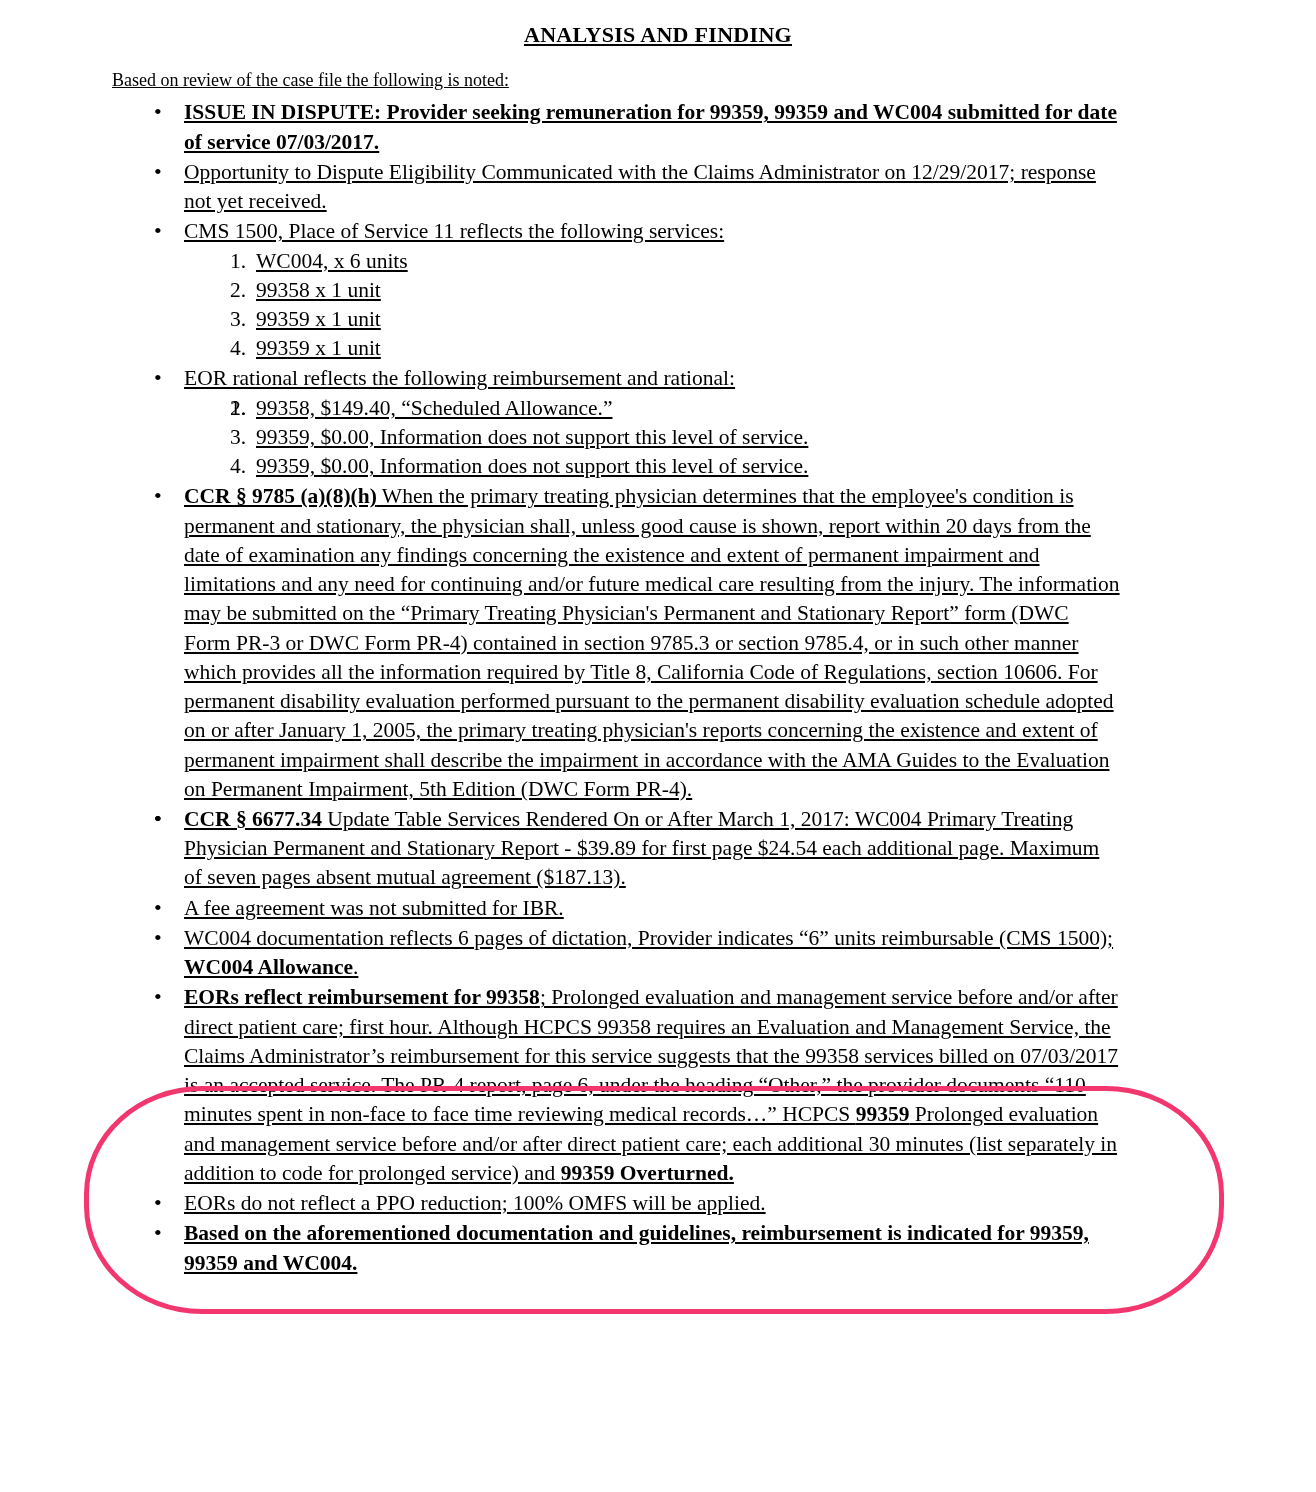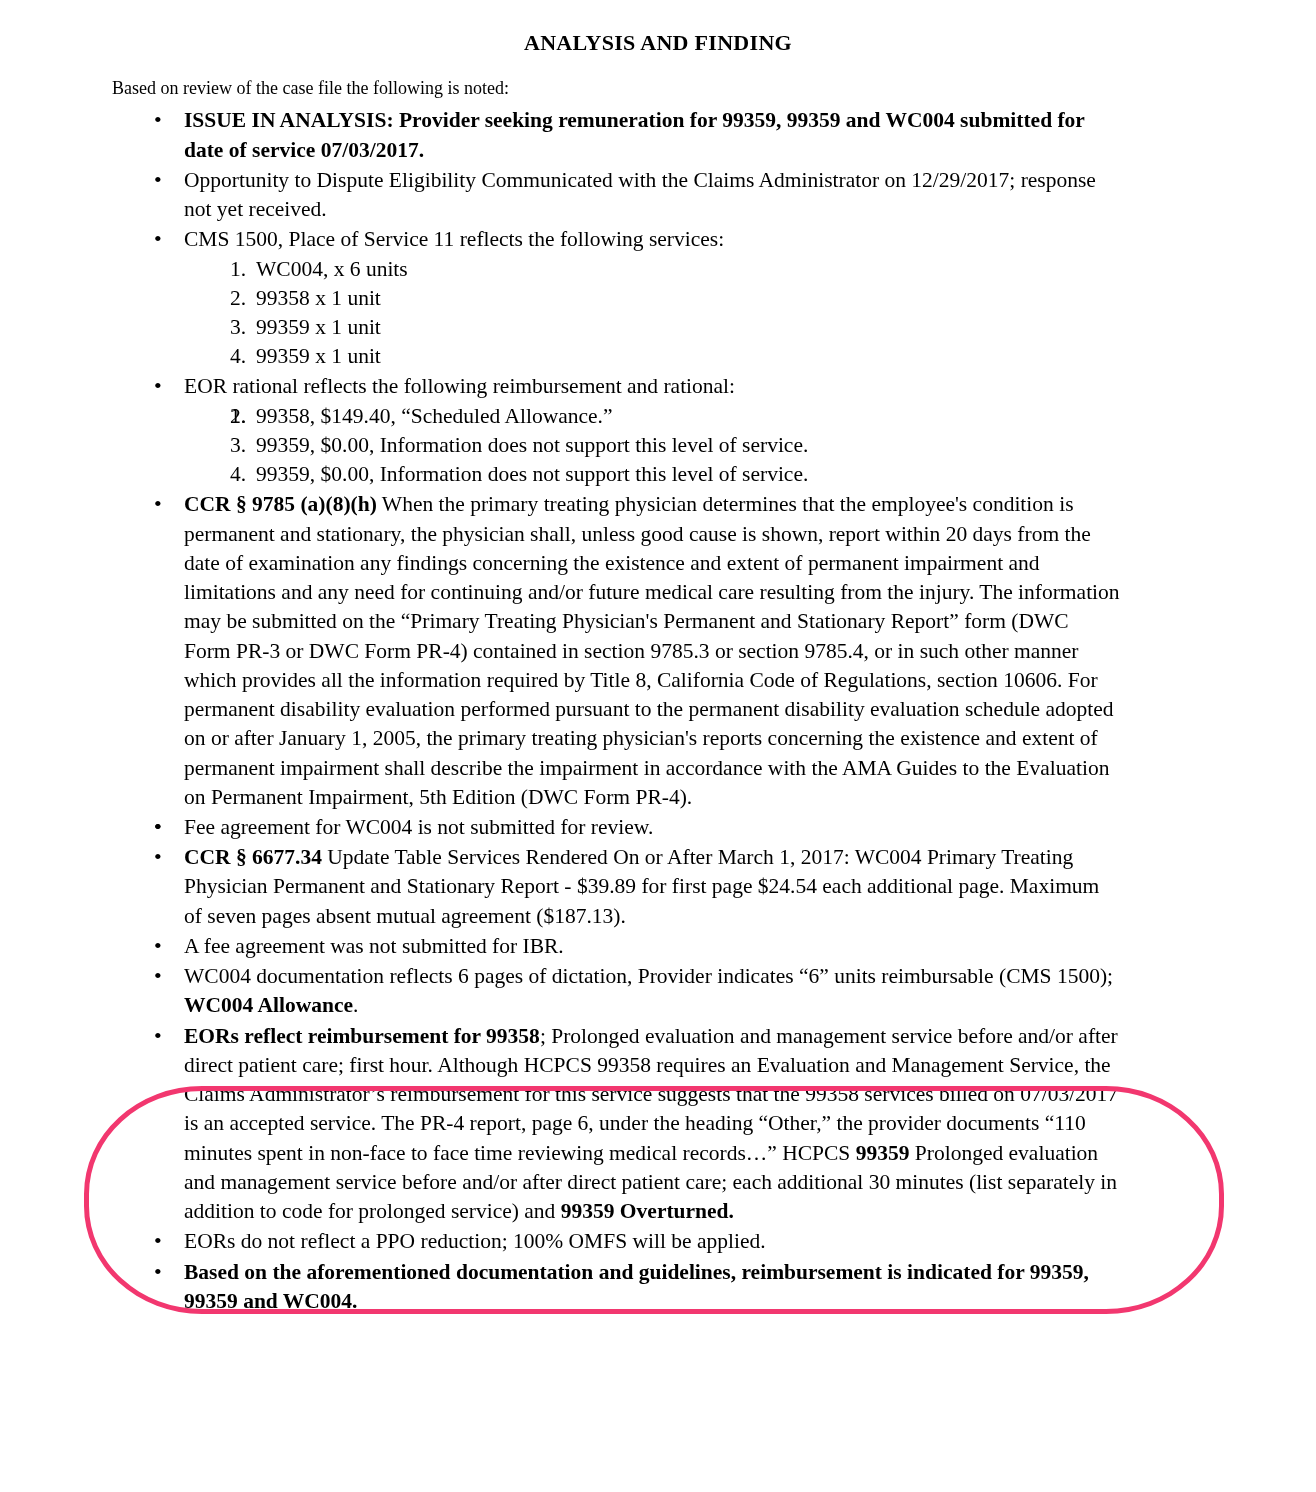--- a/index.html
+++ b/index.html
@@ -11,22 +11,23 @@
     width: 1316px;
     min-height: 1492px;
     font-family: "Liberation Serif", "DejaVu Serif", serif;
     color: #000000;
     font-size: 21.5px;
     line-height: 1.36;
     position: relative;
   }
   .page {
     position: relative;
-    padding: 22px 36px 10px 36px;
+    padding: 14px 36px 10px 36px;
     box-sizing: border-box;
+    text-decoration: underline;
   }
   .doc-title {
     text-align: center;
     font-weight: bold;
     font-size: 22px;
     letter-spacing: 0.3px;
     margin: 6px 0 18px 0;
   }
   .intro {
     margin: 0 0 6px 76px;
@@ -89,21 +90,21 @@
 
 <div class="page">
 
   <div class="doc-title">ANALYSIS AND FINDING</div>
 
   <div class="intro">Based on review of the case file the following is noted:</div>
 
   <ul class="bullets" id="bullet-list">
       <li>
         <span class="bullet-dot">•</span>
-        <span class="txt"><span style="font-weight: bold;">ISSUE IN ANALYSIS</span><span style="font-weight: bold;">: Provider seeking remuneration for 99359, 99359 and WC004 submitted for date of service 07/03/2017.</span></span>
+        <span class="txt"><span style="font-weight: bold;">ISSUE IN DISPUTE</span><span style="font-weight: bold;">: Provider seeking remuneration for 99359, 99359 and WC004 submitted for date of service 07/03/2017.</span></span>
       </li>
       <li>
         <span class="bullet-dot">•</span>
         <span class="txt"><span>Opportunity to Dispute Eligibility Communicated with the Claims Administrator on 12/29/2017; response not yet received.</span></span>
       </li>
       <li>
         <span class="bullet-dot">•</span>
         <span class="txt"><span>CMS 1500, Place of Service 11 reflects the following services:</span></span>
         <ol class="sublist sub-wrap">
           <li><span class="num">1.</span><span>WC004, x 6 units</span></li>
@@ -124,21 +125,20 @@
       </li>
       <li>
         <span class="bullet-dot">•</span>
         <span class="txt"><span style="font-weight: bold;">CCR § 9785 (a)(8)(h)</span><span> When the primary treating physician determines that the employee's condition is permanent and stationary, the physician shall, unless good cause is shown, report within 20 days from the date of examination any findings concerning the existence and extent of permanent impairment and limitations and any need for continuing and/or future medical care resulting from the injury. The information may be submitted on the “Primary Treating Physician's Permanent and Stationary Report” form (DWC Form PR-3 or DWC Form PR-4) contained in section 9785.3 or section 9785.4, or in such other manner which provides all the information required by Title 8, California Code of Regulations, section 10606. For permanent disability evaluation performed pursuant to the permanent disability evaluation schedule adopted on or after January 1, 2005, the primary treating physician's reports concerning the existence and extent of permanent impairment shall describe the impairment in accordance with the AMA Guides to the Evaluation on Permanent Impairment, 5th Edition (DWC Form PR-4).</span></span>
       </li>
       <li>
         <span class="bullet-dot">•</span>
       </li>
       <li>
         <span class="bullet-dot">•</span>
-        <span class="txt"><span>Fee agreement for WC004 is not submitted for review.</span></span>
       </li>
       <li>
         <span class="bullet-dot">•</span>
         <span class="txt"><span style="font-weight: bold;">CCR § 6677.34</span><span> Update Table Services Rendered On or After March 1, 2017:  WC004 Primary Treating Physician Permanent and Stationary Report - $39.89 for first page $24.54 each additional page. Maximum of seven pages absent mutual agreement ($187.13).</span></span>
       </li>
       <li>
         <span class="bullet-dot">•</span>
         <span class="txt"><span>A fee agreement was not submitted for IBR.</span></span>
       </li>
       <li>

